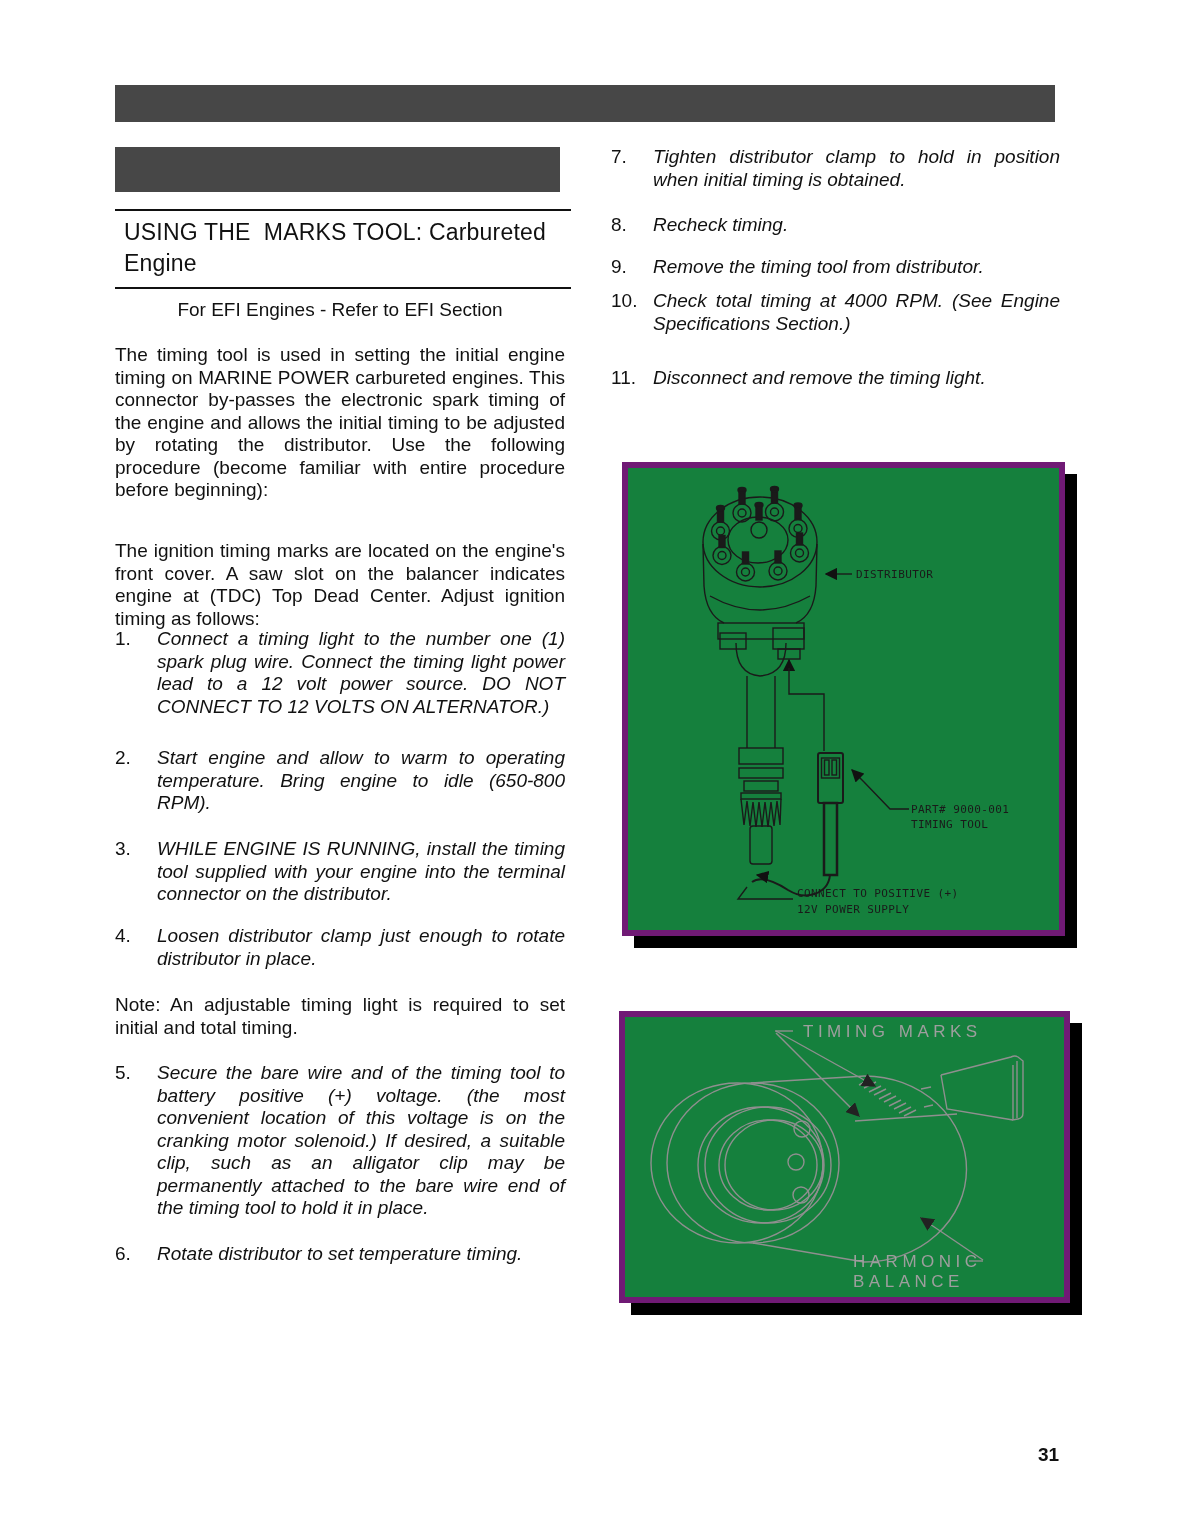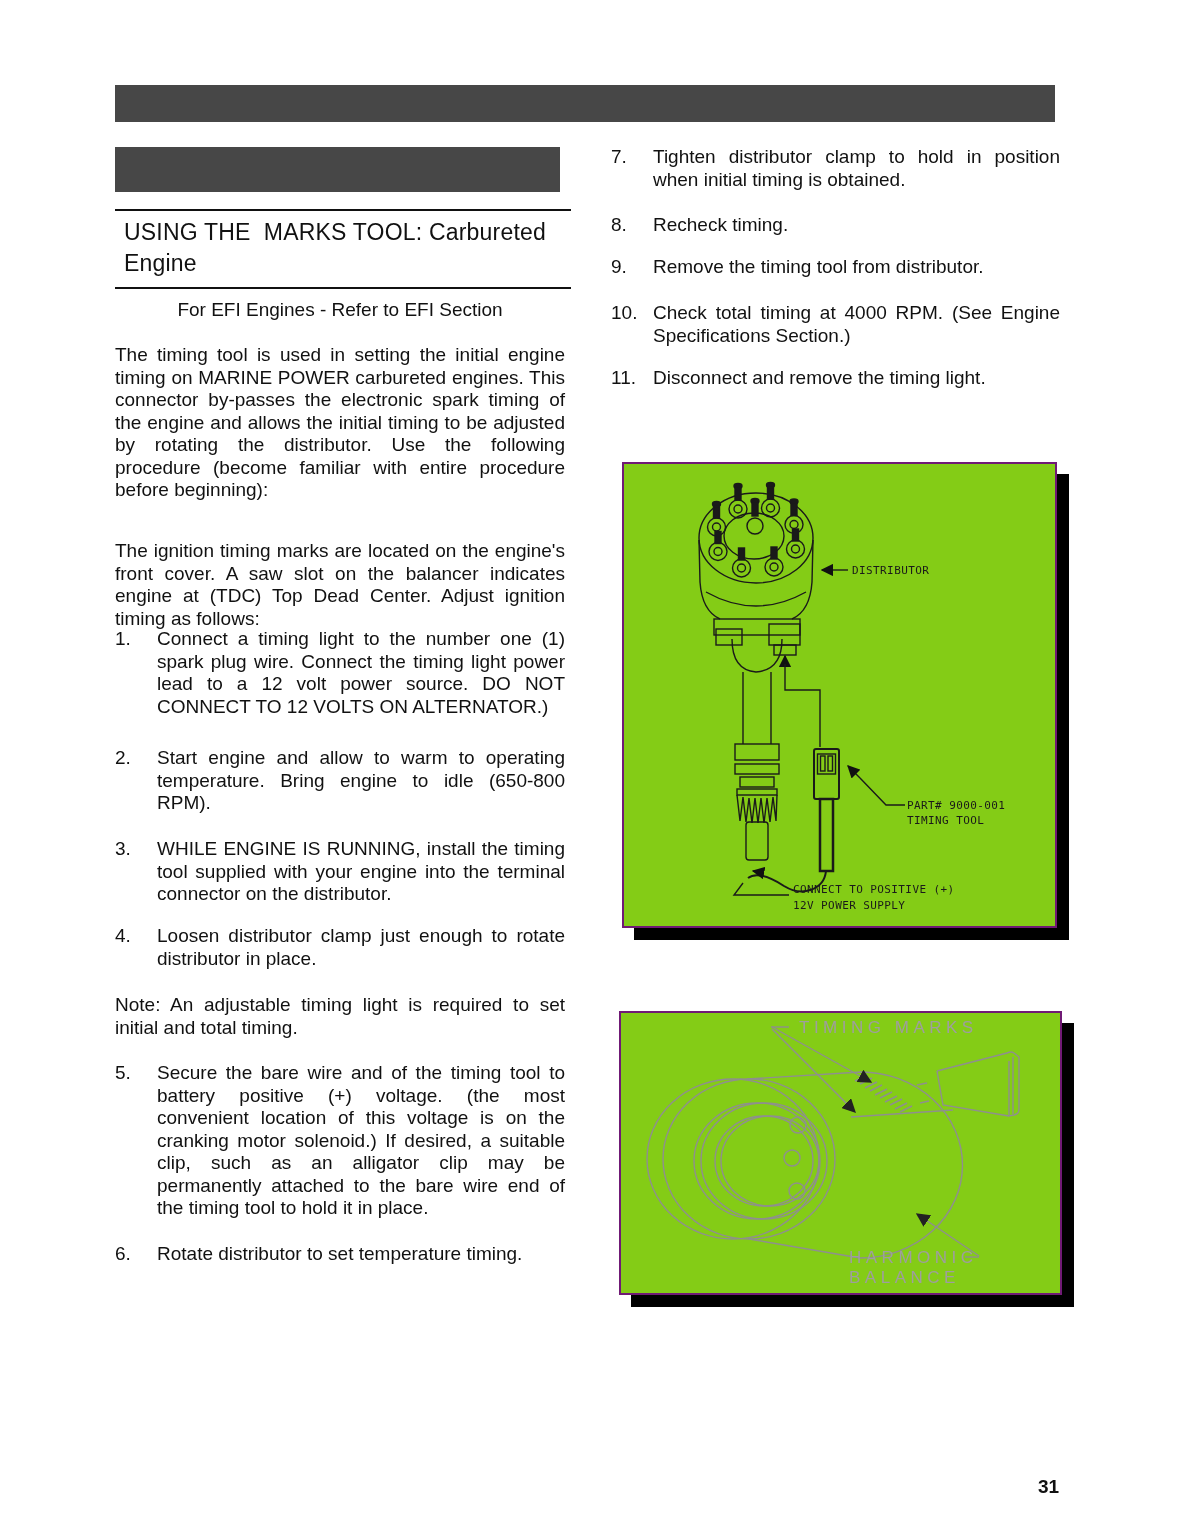--- a/index.html
+++ b/index.html
@@ -18,31 +18,31 @@
     position:absolute; left:115px; top:209px; width:447px;
     border-top:2px solid #111; border-bottom:2px solid #111;
     font-size:23px; line-height:31px; padding:6px 0 8px 9px;
     white-space:pre-wrap; letter-spacing:0.2px;
   }
   .blk{ position:absolute; left:115px; width:450px; font-size:19px; line-height:22.5px;}
   .rblk{ position:absolute; left:611px; width:449px; font-size:19px; line-height:22.5px;}
   .jtxt{ text-align:justify;}
   .li{ display:flex;}
   .li .num{ width:42px; flex:0 0 42px;}
-  .li .txt{ flex:1; text-align:justify;}
+  .li .txt{ flex:1; text-align:justify;font-style:italic;}
   .li .txt .boldpart{ display:block; font-weight:bold; text-align:justify;}
   .notep{ font-weight:normal; text-align:justify;}
   .figbox{
-    position:absolute; background:#84cc16; border:2px solid #701a75;
+    position:absolute; background:#15803d; border:6px solid #701a75;
     box-shadow:12px 12px 0 #000;
   }
   .fig1{ left:622px; top:462px; width:431px; height:462px;}
   .fig2{ left:619px; top:1011px; width:439px; height:280px;}
   .figbox svg{ display:block; width:100%; height:100%;}
-  .pageno{ position:absolute; left:1038px; top:1444px; font-size:19px; font-weight:bold;margin-top:32px;}
+  .pageno{ position:absolute; left:1038px; top:1444px; font-size:19px; font-weight:bold;}
   .figtext{ font-family:"DejaVu Sans Mono", monospace; font-size:11px; letter-spacing:0.4px; fill:#1a1a1a;}
   .cadtext{ font-family:"Liberation Sans", sans-serif; font-size:17px; letter-spacing:4.5px; fill:#9e9e9e;}
 </style>
 </head>
 <body>
 
 <div class="page">
 
   <div class="bar bar1">
     
@@ -102,21 +102,21 @@
   <div class="rblk li" style="top:214px;">
     <span class="num">8.</span>
     <span class="txt">Recheck timing.</span>
   </div>
 
   <div class="rblk li" style="top:256px;">
     <span class="num">9.</span>
     <span class="txt">Remove the timing tool from distributor.</span>
   </div>
 
-  <div class="rblk li" style="top:302px;">
+  <div class="rblk li" style="top:290px;">
     <span class="num">10.</span>
     <span class="txt">Check total timing at 4000 RPM. (See Engine Specifications Section.)</span>
   </div>
 
   <div class="rblk li" style="top:367px;">
     <span class="num">11.</span>
     <span class="txt">Disconnect and remove the timing light.</span>
   </div>
 
   <div class="figbox fig1">

